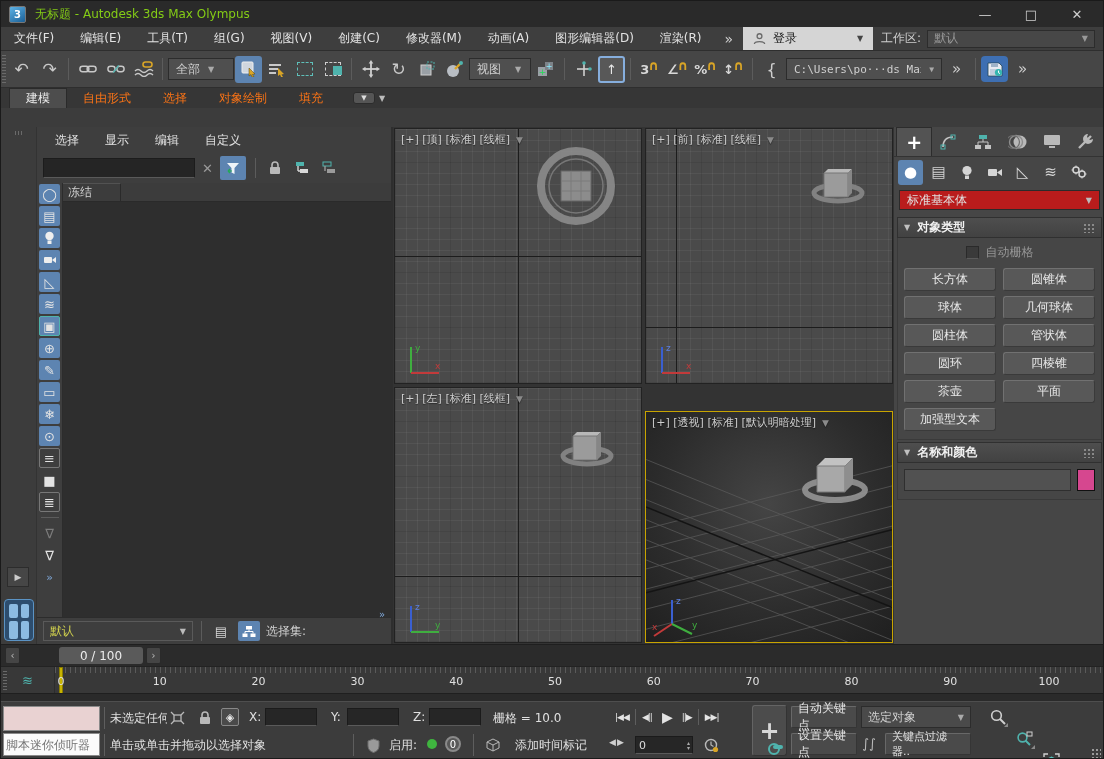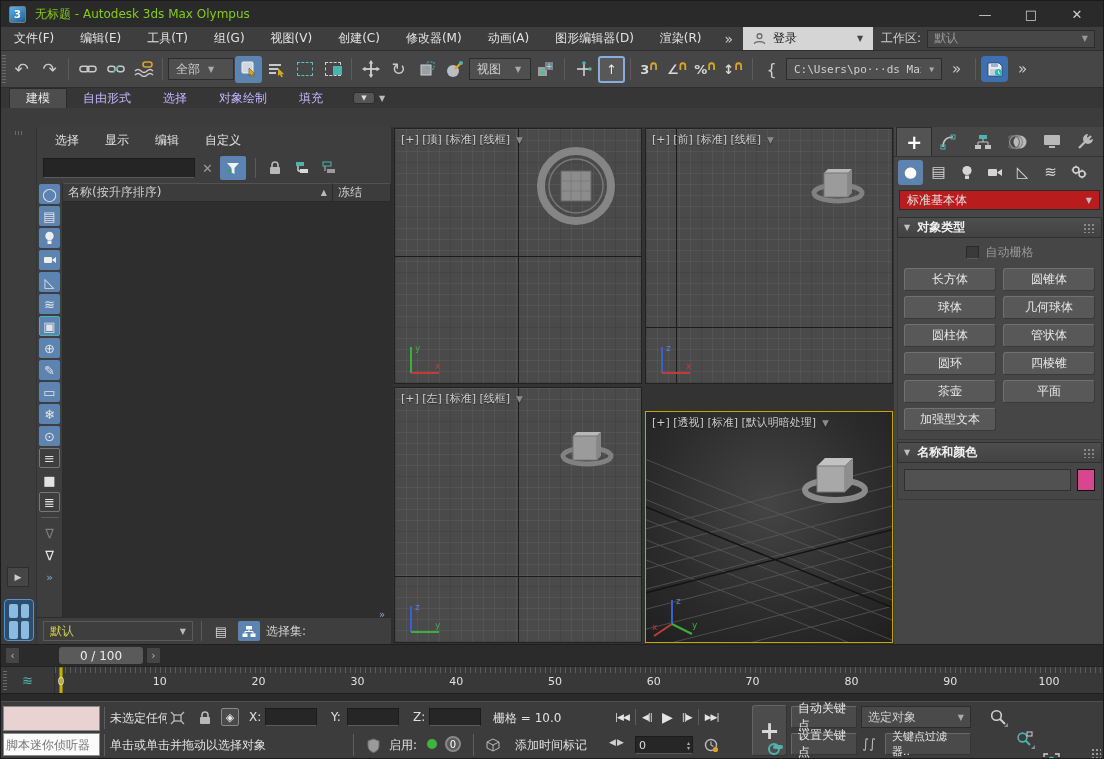--- a/index.html
+++ b/index.html
@@ -32,21 +32,21 @@
   .tcombo .caret{color:#aaa;font-size:8px;}
   .teal{color:#4fb3ad;}
   .dashbox{width:16px;height:14px;border:1px dashed #5fc0ba;display:inline-block;}
   .dashbox2{width:16px;height:14px;border:1px dashed #cfcfcf;position:relative;display:inline-block;}
   .dashbox2 i{position:absolute;right:-2px;top:3px;width:9px;height:9px;background:#4fb3ad;}
   .snapico{display:flex;align-items:center;font-size:13px;font-weight:bold;color:#d8d8d8;}
   .snapico .cap{color:#d9a527;font-size:13px;margin-left:-1px;transform:translateY(-4px);display:inline-block;}
   .savebtn{width:27px;height:26px;border-radius:4px;background:#3e6fb2;display:flex;align-items:center;justify-content:center;}
   
   .ribbon-tabs{position:absolute;top:87px;left:0;right:0;height:20px;background:#363636;display:flex;align-items:stretch;padding-left:8px;}
-  .rtab{display:flex;align-items:center;padding:0 16px;color:#c4b5fd;}
+  .rtab{display:flex;align-items:center;padding:0 16px;color:#f97316;}
   .rtab.active{background:#4d4d4d;color:#e8e8e8;border:1px solid #2a2a2a;border-bottom:none;}
   .rtab-toggle{display:flex;align-items:center;gap:4px;margin-left:14px;color:#ccc;}
   .rtab-toggle .pill{width:22px;height:12px;background:#555;border:1px solid #2c2c2c;border-radius:3px;display:flex;align-items:center;justify-content:center;font-size:7px;color:#ddd;}
   .ribbon-panels{position:absolute;top:107px;left:0;right:0;height:19px;background:#404040;display:flex;align-items:stretch;padding-left:6px;border-bottom:1px solid #2b2b2b;}
   .rpanel-tab{display:flex;align-items:center;padding:0 10px;background:#484848;border:1px solid #2a2a2a;color:#d6d6d6;}
   
   .main{position:absolute;top:126px;left:0;width:1104px;height:517px;display:flex;}
   .leftrail{width:36px;background:#3c3c3c;position:relative;border-right:1px solid #333;}
   .leftrail::before{content:"";position:absolute;left:14px;top:4px;width:8px;height:4px;background:repeating-linear-gradient(90deg,#6a6a6a 0 1px,transparent 1px 3px);}
   .rail-expand{position:absolute;left:6px;top:440px;width:22px;height:20px;background:#464646;border:1px solid #2c2c2c;color:#ccc;display:flex;align-items:center;justify-content:center;font-size:9px;}
@@ -444,24 +444,20 @@
           <span class="sicon" style="border:1px solid #777;">≡</span>
           <span class="sicon">■</span>
           <span class="sicon" style="border:1px solid #777;">≣</span>
           <span class="strip-sep"></span>
           <span class="sicon dim">∇</span>
           <span class="sicon">∇</span>
           <span class="sicon" style="color:#7fa8d9;font-size:11px;">»</span>
         </div>
         <div class="exp-listwrap">
           <div class="exp-header">
-            <div class="hcell hname">
-              <span>名称(按升序排序)</span>
-              <span class="sort">▲</span>
-            </div>
             <div class="hcell hfrozen">
                 <span>冻结</span>
               </div>
           </div>
           <div class="exp-list"></div>
         </div>
       </div>
       <div class="exp-bottom">
         <span class="exp-overflow">»</span>
         <div class="selset-combo">

